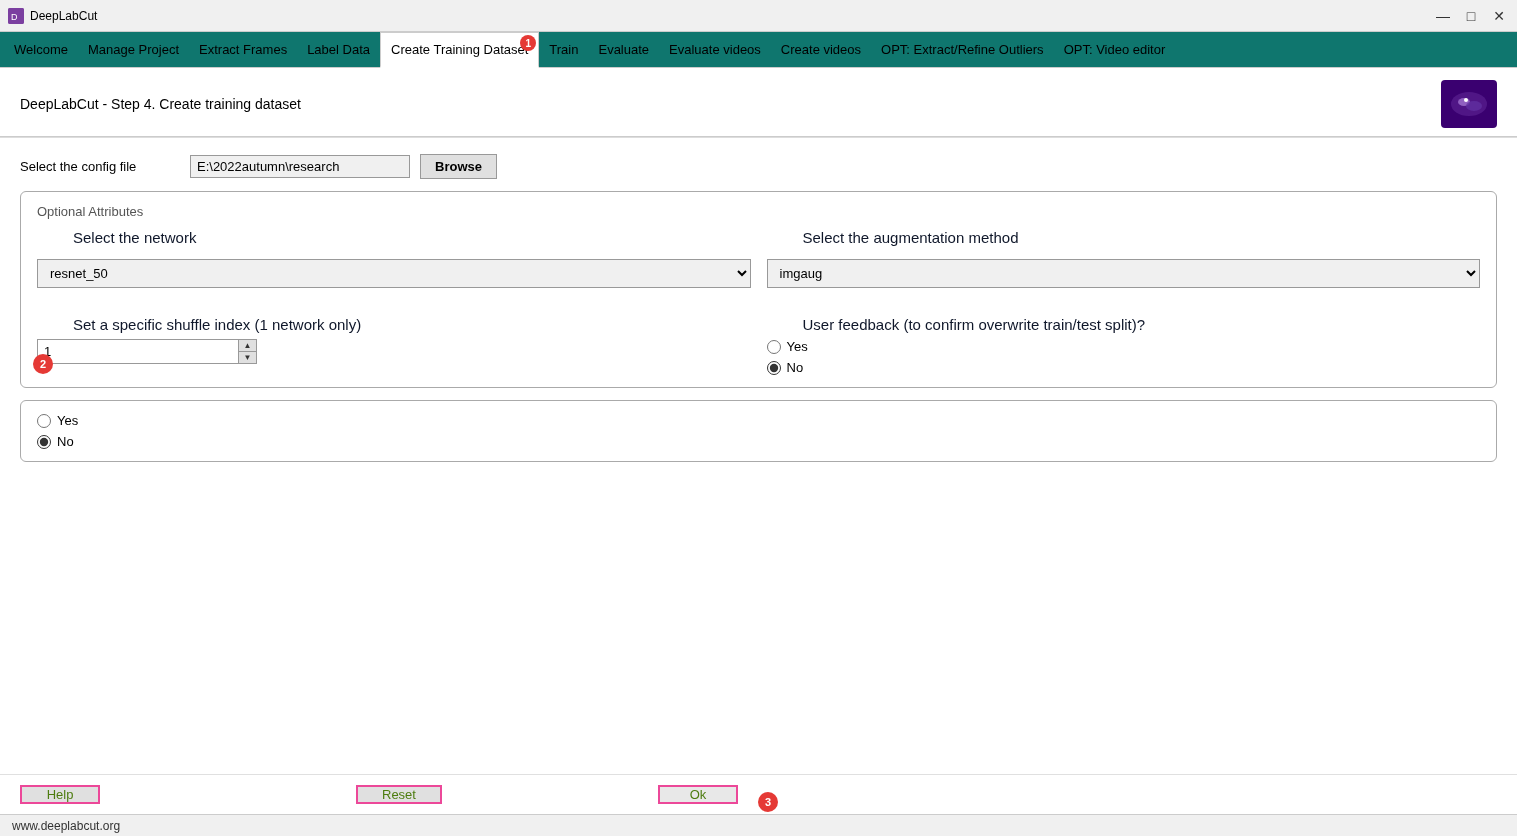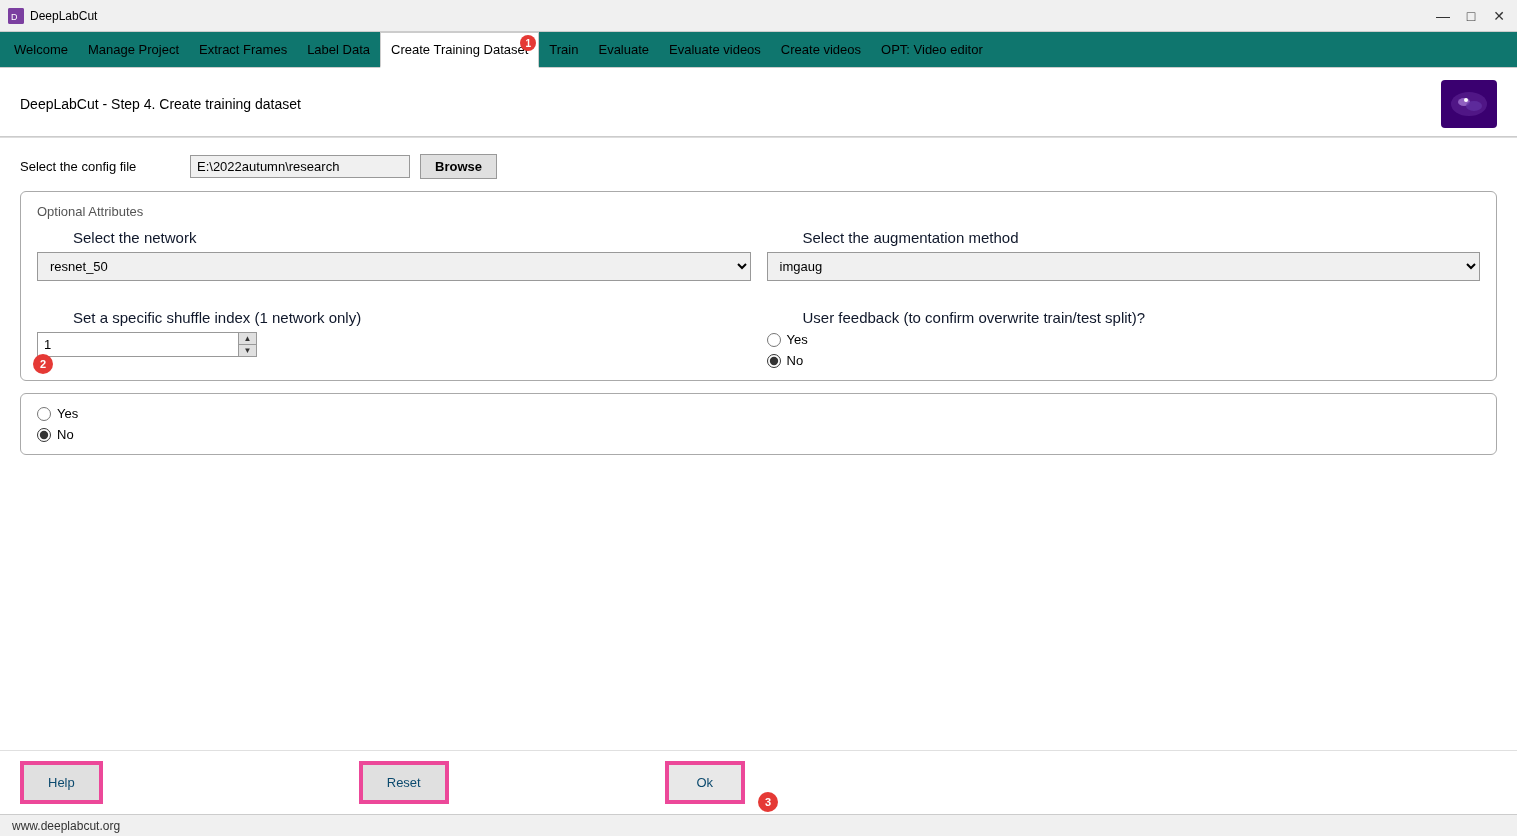--- a/index.html
+++ b/index.html
@@ -202,20 +202,21 @@
     
     .styled-select {
       width: 100%;
       padding: 5px 8px;
       font-size: 13px;
       border: 1px solid #999;
       background: #f0f0f0;
       color: #000;
       appearance: auto;
       cursor: pointer;
+      margin-top: 7px;
     }
 
     
     .spinbox-container {
       display: flex;
       align-items: stretch;
       border: 1px solid #999;
       width: 220px;
     }
     .spinbox-input {
@@ -271,26 +272,26 @@
     .bottom-bar {
       padding: 10px 20px;
       display: flex;
       align-items: center;
       gap: 16px;
       background: #fff;
       border-top: 1px solid #e0e0e0;
       position: relative;
     }
     .bottom-btn {
-      padding: 10px 24px;
+      padding: 0 24px;
       font-size: 13px;
       background: #e0e0e0;
-      border: 4px solid #ec4899;
-      cursor: pointer;
-      color: #0c4a6e;
+      border: 2px solid #ec4899;
+      cursor: pointer;
+      color: #4d7c0f;
       min-width: 80px;
     }
     .bottom-btn.primary {
       background: #e8e8e8;
     }
 
     
     .status-bar {
       background: #f0f0f0;
       border-top: 1px solid #ccc;
@@ -371,20 +372,23 @@
     <span>Train</span>
   </button>
   <button class="menu-tab">
     <span>Evaluate</span>
   </button>
   <button class="menu-tab">
     <span>Evaluate videos</span>
   </button>
   <button class="menu-tab">
     <span>Create videos</span>
+  </button>
+  <button class="menu-tab">
+    <span>OPT: Extract/Refine Outliers</span>
   </button>
   <button class="menu-tab">
     <span>OPT: Video editor</span>
   </button>
 </div>
 
 <div class="main-content">
 
   <div class="header-section">
     <span class="header-title">DeepLabCut - Step 4. Create training dataset</span>

